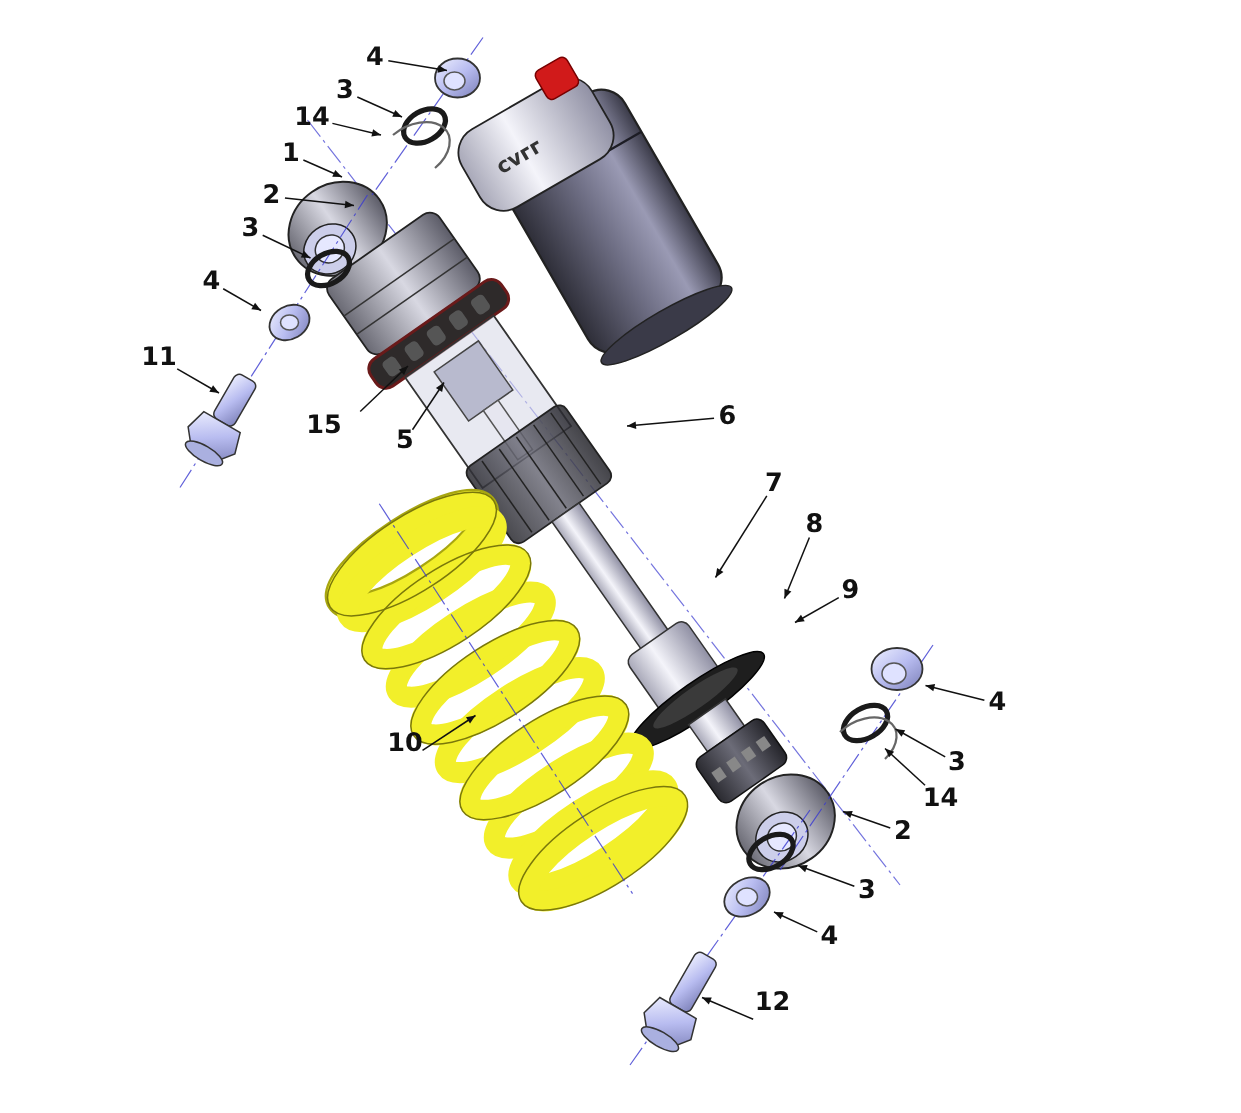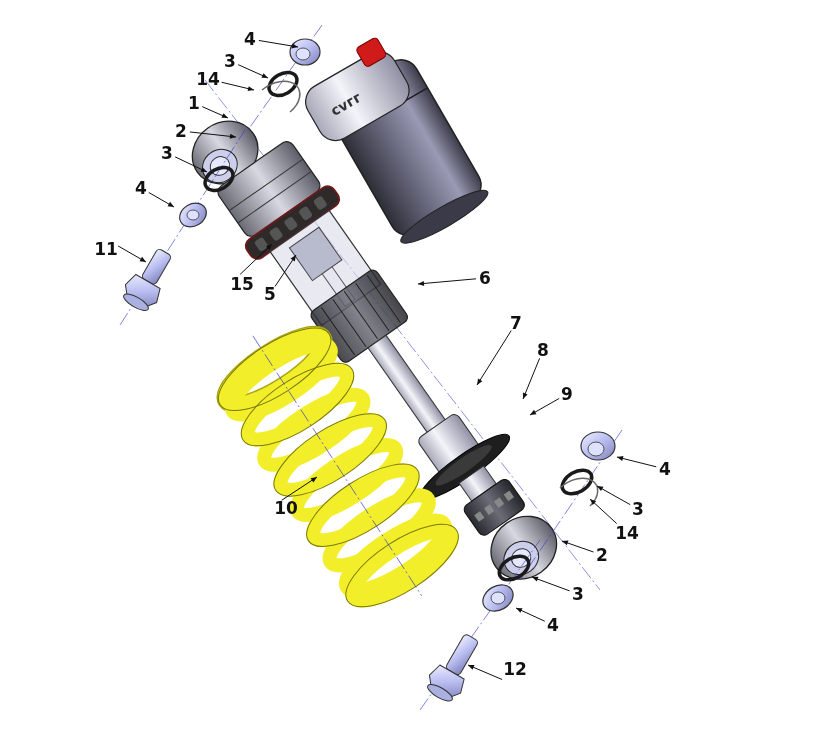--- a/index.html
+++ b/index.html
@@ -222,28 +222,28 @@
   </svg>
 
   <div id="labels">
       <div class="callout-label" style="left: 250px; top: 39px;">4</div>
       <div class="callout-label" style="left: 230px; top: 61px;">3</div>
       <div class="callout-label" style="left: 208px; top: 79px;">14</div>
       <div class="callout-label" style="left: 194px; top: 103px;">1</div>
       <div class="callout-label" style="left: 181px; top: 131px;">2</div>
       <div class="callout-label" style="left: 167px; top: 153px;">3</div>
       <div class="callout-label" style="left: 141px; top: 188px;">4</div>
-      <div class="callout-label" style="left: 106px; top: 249px;">11</div>
-      <div class="callout-label" style="left: 242px; top: 284px;">15</div>
+      <div class="callout-label" style="left: 106px; top: 239px;">11</div>
+      <div class="callout-label" style="left: 216px; top: 284px;">15</div>
       <div class="callout-label" style="left: 270px; top: 294px;">5</div>
       <div class="callout-label" style="left: 485px; top: 278px;">6</div>
       <div class="callout-label" style="left: 516px; top: 323px;">7</div>
       <div class="callout-label" style="left: 543px; top: 350px;">8</div>
       <div class="callout-label" style="left: 567px; top: 394px;">9</div>
-      <div class="callout-label" style="left: 270px; top: 508px; margin-left: 16px;">10</div>
+      <div class="callout-label" style="left: 270px; top: 496px;">10</div>
       <div class="callout-label" style="left: 665px; top: 469px;">4</div>
       <div class="callout-label" style="left: 638px; top: 509px;">3</div>
       <div class="callout-label" style="left: 627px; top: 533px;">14</div>
       <div class="callout-label" style="left: 602px; top: 555px;">2</div>
       <div class="callout-label" style="left: 578px; top: 594px;">3</div>
       <div class="callout-label" style="left: 553px; top: 625px;">4</div>
       <div class="callout-label" style="left: 515px; top: 669px;">12</div>
     </div>
 </div>
 

